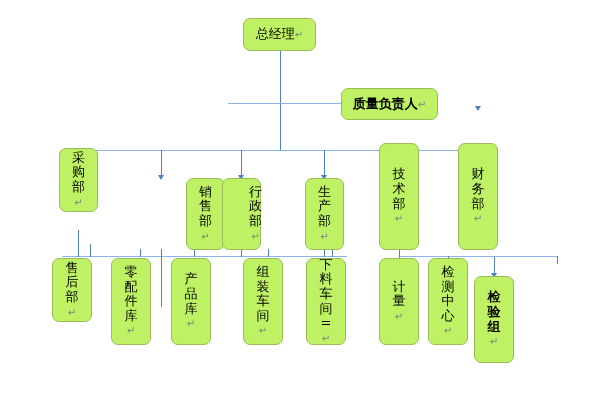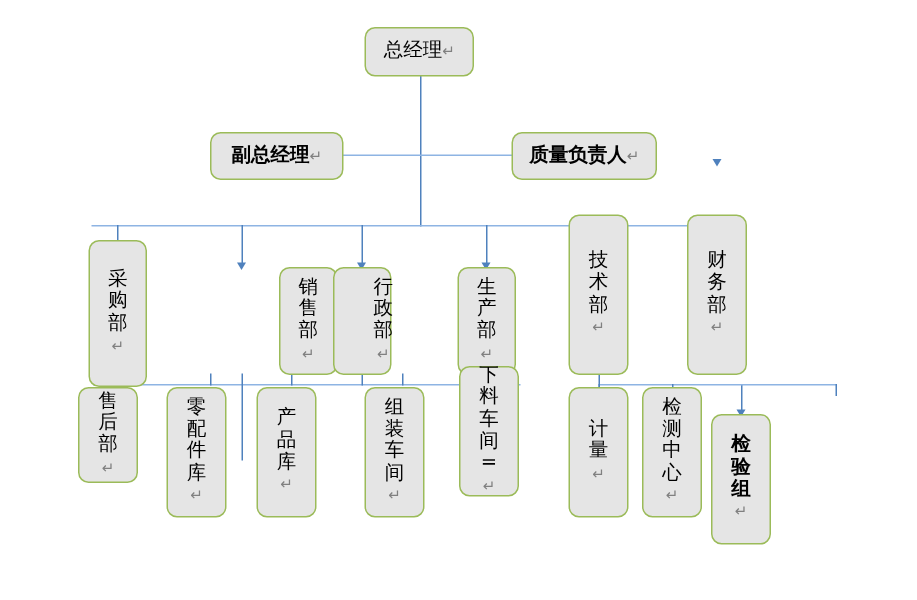--- a/index.html
+++ b/index.html
@@ -14,21 +14,21 @@
     background: #ffffff;
     overflow: hidden;
     font-family: "DejaVu Sans", "Liberation Sans", sans-serif;
   }
   
   .node {
     position: absolute;
     box-sizing: border-box;
     border: 1.2px solid #9bbb59;
     border-radius: 7px;
-    background: #e5e5e5;
+    background: #bef264;
     display: flex;
     align-items: center;
     justify-content: center;
     color: #000000;
     z-index: 3;
   }
   .node .txt {
     display: block;
     text-align: center;
     line-height: 1.12;
@@ -120,28 +120,25 @@
   <div class="ln v" style="left:448px; top:256px; height:8px;"></div>
   <div class="ln v" style="left:494px; top:256px; height:19px;"></div>
   <div class="arrow" style="left:491px; top:273px;"></div>
   <div class="ln h pale" style="left:494px; top:256px; width:64px;"></div>
   <div class="ln v" style="left:557px; top:256px; height:8px;"></div>
 
   <div class="node horiz" style="left:243px; top:18px; width:73px; height:33px;">
     <span class="txt"><span>总经理</span><span class="pilcrow">↵</span></span>
   </div>
 
-  <div class="node horiz bold" style="left:140px; top:88px; width:89px; height:32px;">
-    <span class="txt"><span>副总经理</span><span class="pilcrow">↵</span></span>
-  </div>
   <div class="node horiz bold" style="left:341px; top:88px; width:97px; height:32px;">
     <span class="txt"><span>质量负责人</span><span class="pilcrow">↵</span></span>
   </div>
 
-  <div class="node vert" style="left:59px; top:160px; width:39px; height:98px;">
+  <div class="node vert" style="left:59px; top:148px; width:39px; height:64px;">
     <span class="txt"><span>采购部</span><span class="pilcrow">↵</span></span>
   </div>
   <div class="node vert" style="left:142px; top:178px; width:39px; height:72px;margin-left:44px;">
     <span class="txt"><span>销售部</span><span class="pilcrow">↵</span></span>
   </div>
   <div class="node vert" style="left:222px; top:178px; width:39px; height:72px;padding-left:28px;">
     <span class="txt"><span>行政部</span><span class="pilcrow">↵</span></span>
   </div>
   <div class="node vert" style="left:305px; top:178px; width:39px; height:72px;">
     <span class="txt"><span>生产部</span><span class="pilcrow">↵</span></span>
@@ -158,21 +155,21 @@
   </div>
   <div class="node vert" style="left:111px; top:258px; width:40px; height:87px;">
     <span class="txt"><span>零配件库</span><span class="pilcrow">↵</span></span>
   </div>
   <div class="node vert" style="left:171px; top:258px; width:40px; height:87px;">
     <span class="txt"><span>产品库</span><span class="pilcrow">↵</span></span>
   </div>
   <div class="node vert" style="left:243px; top:258px; width:40px; height:87px;">
     <span class="txt"><span>组装车间</span><span class="pilcrow">↵</span></span>
   </div>
-  <div class="node vert" style="left:306px; top:244px; width:40px; height:87px;">
+  <div class="node vert" style="left:306px; top:258px; width:40px; height:87px;">
     <span class="txt"><span>下料车间=</span><span class="pilcrow">↵</span></span>
   </div>
   <div class="node vert" style="left:379px; top:258px; width:40px; height:87px;">
     <span class="txt"><span>计量</span><span class="pilcrow">↵</span></span>
   </div>
   <div class="node vert" style="left:428px; top:258px; width:40px; height:87px;">
     <span class="txt"><span>检测中心</span><span class="pilcrow">↵</span></span>
   </div>
   <div class="node vert bold" style="left:474px; top:276px; width:40px; height:87px;">
     <span class="txt"><span>检验组</span><span class="pilcrow">↵</span></span>

